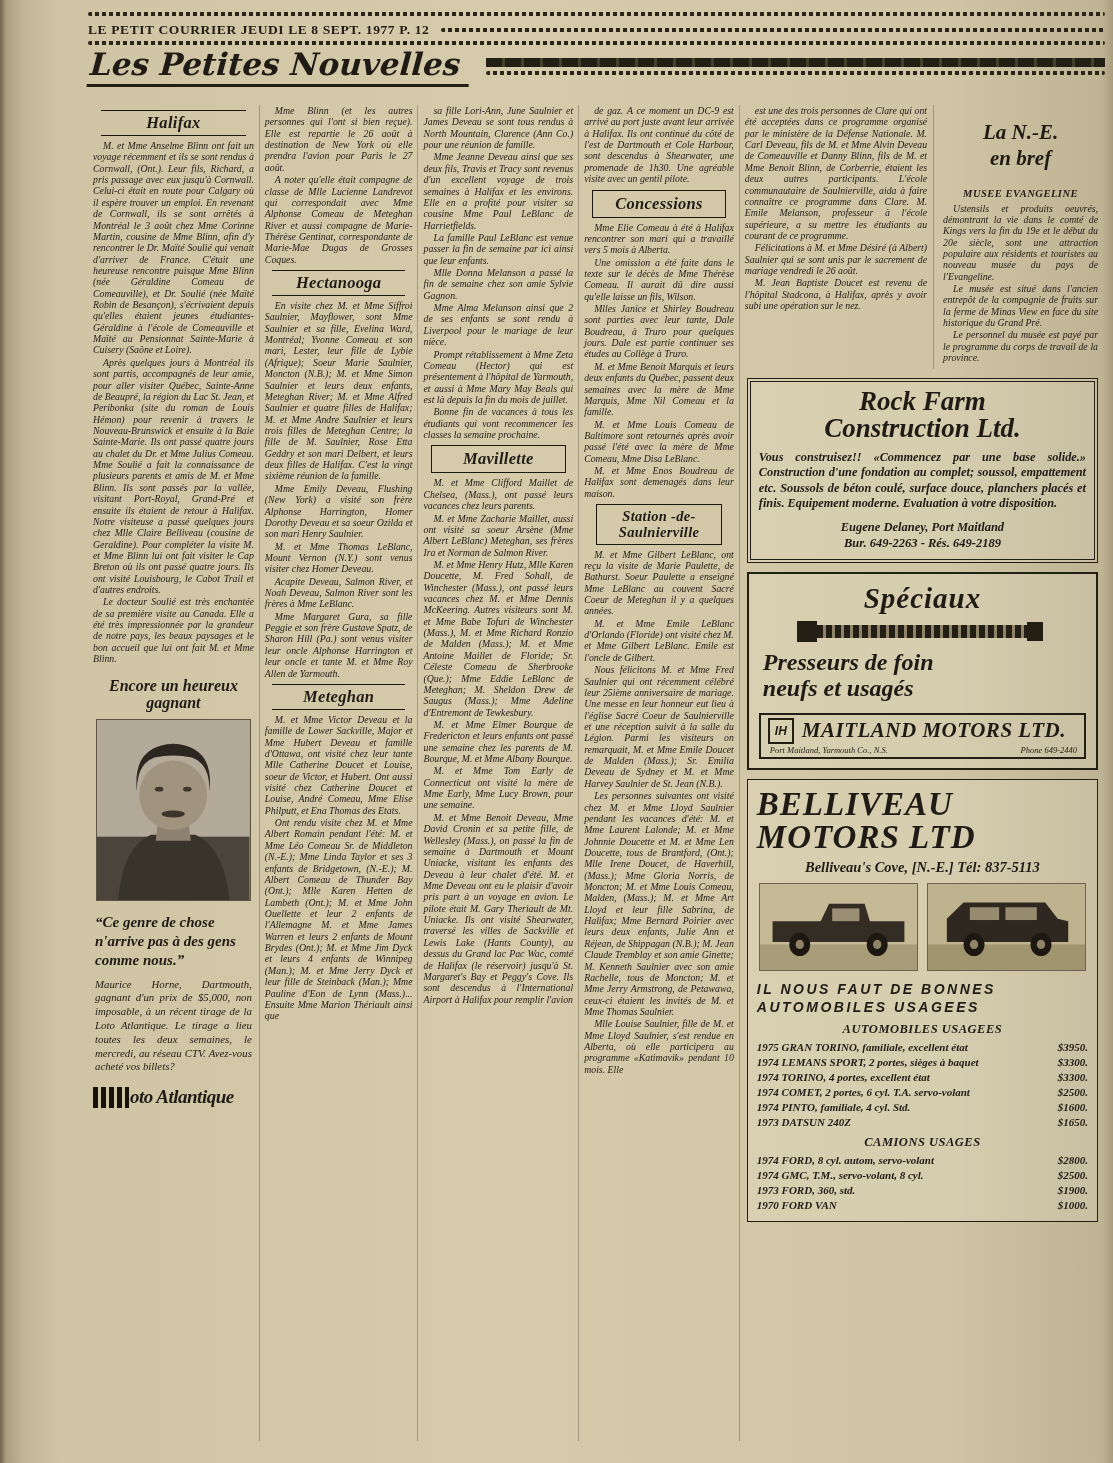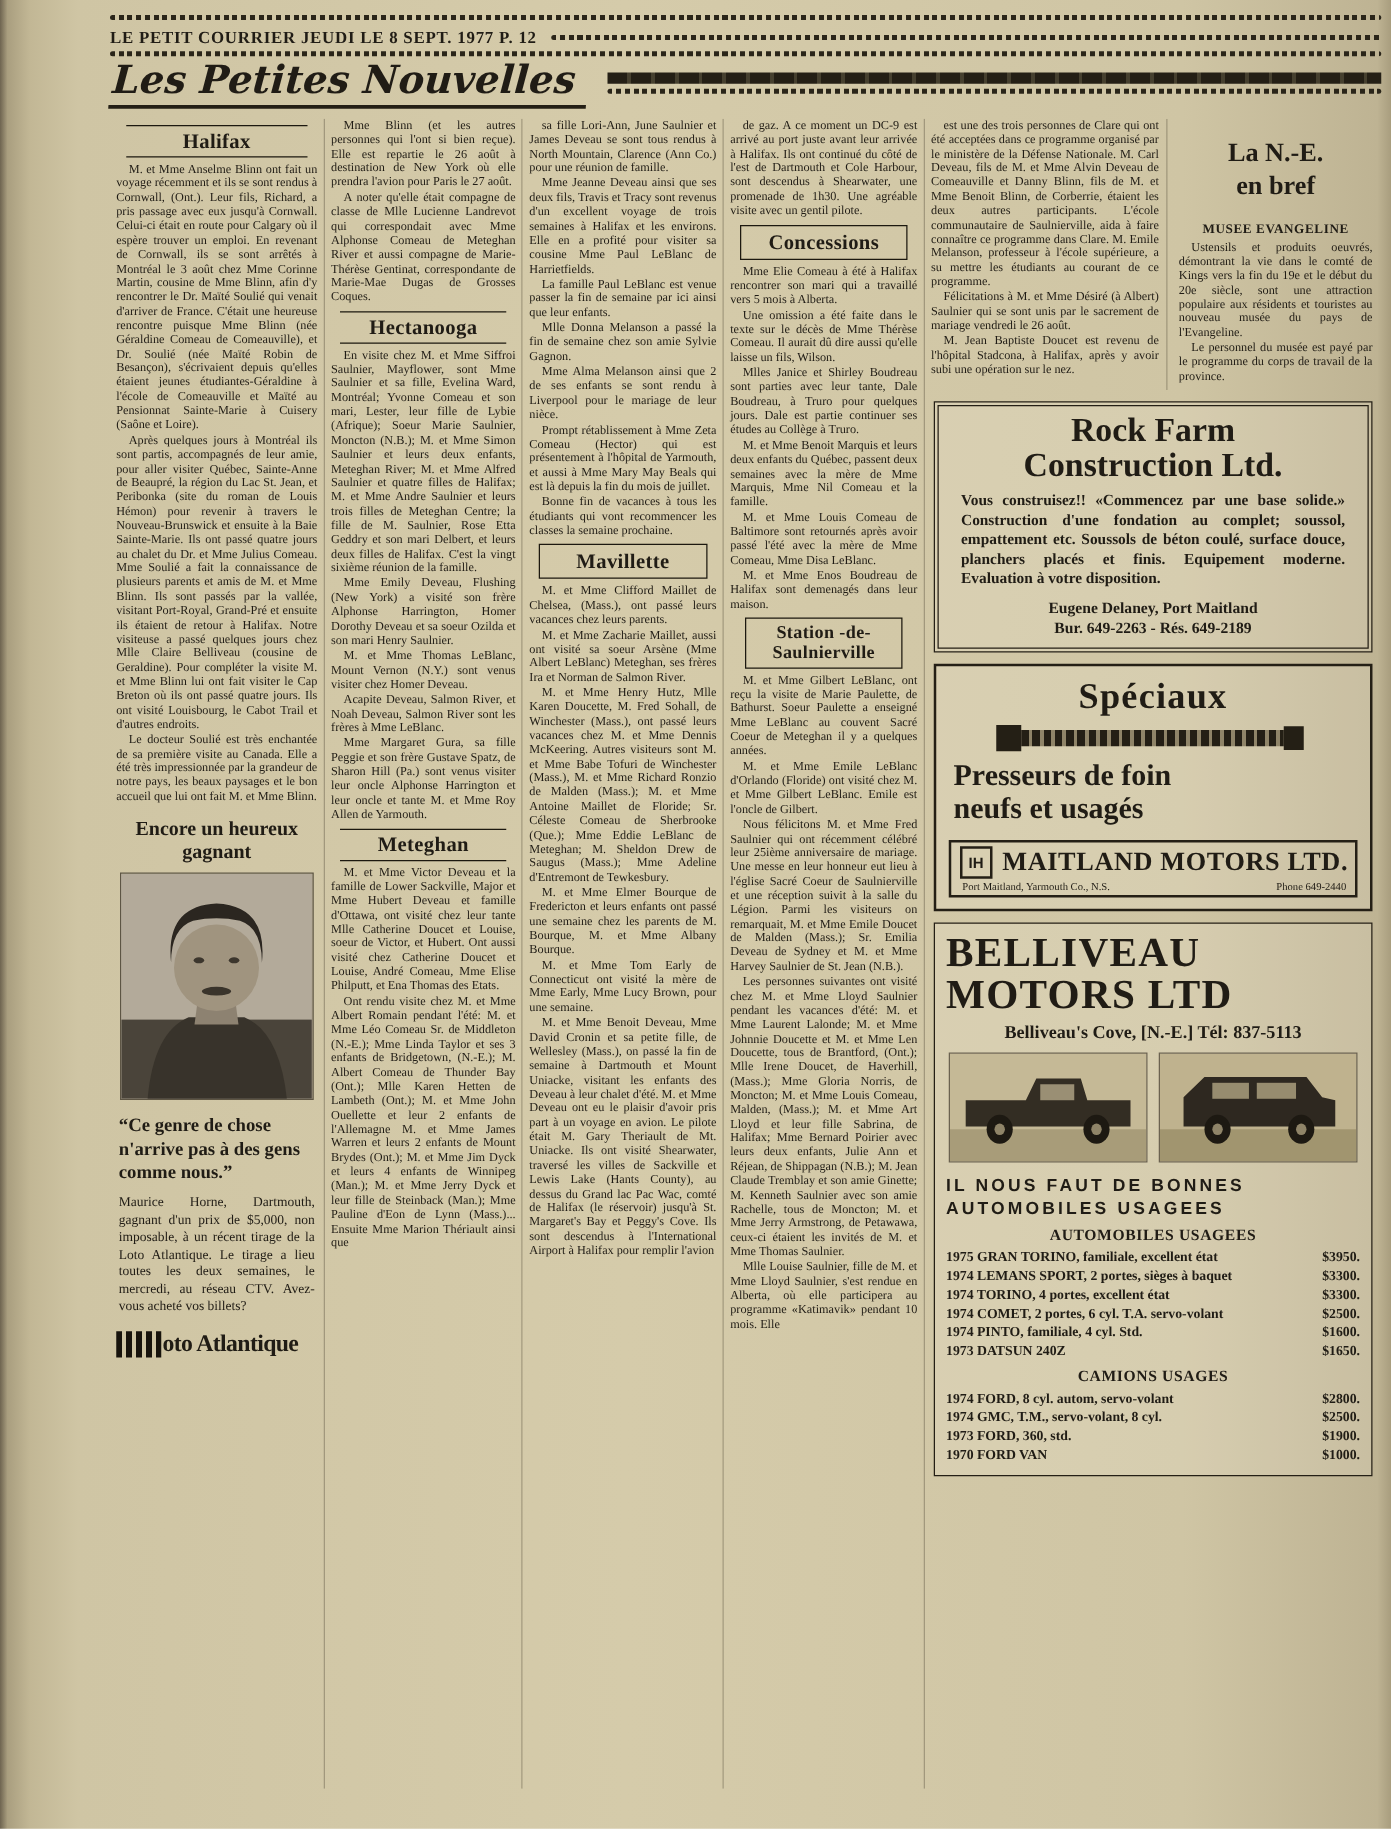--- a/index.html
+++ b/index.html
@@ -11,21 +11,21 @@
   .page{position:absolute;left:88px;top:12px;right:8px;bottom:6px;}
   .wave{height:4px;background:repeating-linear-gradient(90deg,#2a2519 0 4px,rgba(0,0,0,0) 4px 7px);border-radius:2px;}
   .masthead-row{display:flex;align-items:center;gap:12px;margin:6px 0 3px;}
   .masthead{font-weight:bold;font-size:13.5px;letter-spacing:.6px;white-space:nowrap;}
   .masthead-rule{flex:1;height:4px;}
   .headline-row{display:flex;align-items:flex-end;gap:16px;margin:1px 0 5px;}
   .headline{font-size:31px;font-weight:bold;font-style:italic;font-family:"DejaVu Serif",serif;
     border-bottom:3px solid #241f15;padding:0 10px 2px 2px;transform:skewX(-4deg);white-space:nowrap;}
   .headline-rules{flex:1;display:flex;flex-direction:column;gap:4px;padding-bottom:12px;}
   .band{height:9px;background:repeating-linear-gradient(90deg,#241f15 0 16px,#46402f 16px 19px);}
-  .columns{display:flex;height:1336px;overflow:hidden;margin-top:8px;}
+  .columns{display:flex;height:1336px;overflow:hidden;margin-top:18px;font-style:italic;}
   .col{overflow:hidden;padding:0 5px;}
   .col + .col{border-left:1px solid rgba(35,28,18,.28);}
   .col-1{width:16.8%;}
   .col-2{width:15.6%;}
   .col-3{width:15.8%;}
   .col-4{width:15.8%;}
   .col-right{flex:1;}
   .para{font-size:9.8px;line-height:1.16;text-align:justify;text-indent:10px;margin-bottom:1px;hyphens:auto;}
   .sec-head{font-size:16.5px;font-weight:bold;text-align:center;width:90%;margin:5px auto 4px;
     border-top:1.6px solid #1c180f;border-bottom:1.6px solid #1c180f;padding:2px 0;letter-spacing:.3px;}
@@ -43,21 +43,21 @@
   .loto-text{font-size:19px;font-weight:bold;letter-spacing:-0.5px;}
   
   .right-top{display:flex;align-items:flex-start;}
   .col-5{flex:1;padding-right:6px;}
   .la-ne{width:47%;border-left:1px solid rgba(35,28,18,.28);padding:0 2px 4px 9px;}
   .lane-title{font-size:21px;font-weight:bold;text-align:center;line-height:1.25;margin-top:14px;}
   .lane-sub{font-size:10.5px;font-weight:bold;text-align:center;letter-spacing:.5px;margin:16px 0 4px;}
   .lane-para{font-size:9.8px;}
   
   .ad{margin:9px 2px 0;background:rgba(255,250,234,.16);}
-  .rock{border:4px double #241f15;padding:6px 18px 8px;}
+  .rock{border:4px double #241f15;padding:6px 8px 8px;}
   .rock-title{font-size:27px;font-weight:bold;text-align:center;line-height:1.02;}
   .rock-body{font-size:12.3px;font-weight:bold;text-align:justify;line-height:1.26;margin-top:7px;}
   .rock-contact{text-align:center;font-weight:bold;font-size:12.5px;margin-top:7px;line-height:1.3;}
   .spec{border:2.5px solid #241f15;padding:8px 10px 9px;}
   .spec-title{font-size:29px;font-weight:bold;text-align:center;letter-spacing:1px;}
   .bolt{width:210px;height:13px;margin:10px auto 12px;position:relative;
     background:repeating-linear-gradient(90deg,#241f15 0 6px,#8f8468 6px 9px);}
   .bolt::before{content:"";position:absolute;left:-20px;top:-4px;width:20px;height:21px;background:#241f15;}
   .bolt::after{content:"";position:absolute;right:-16px;top:-3px;width:16px;height:19px;background:#241f15;}
   .spec-line{font-size:24px;font-weight:bold;line-height:1.08;margin-left:4px;}
@@ -207,20 +207,21 @@
             </div>
         </div>
         <div class="la-ne">
           <div class="lane-title">
             <div>La N.-E.</div>
             <div>en bref</div>
           </div>
           <div class="lane-sub">MUSEE EVANGELINE</div>
           <div>
               <p class="para lane-para">Ustensils et produits oeuvrés, démontrant la vie dans le comté de Kings vers la fin du 19e et le début du 20e siècle, sont une attraction populaire aux résidents et touristes au nouveau musée du pays de l'Evangeline.</p>
+              <p class="para lane-para">Le musée est situé dans l'ancien entrepôt de la compagnie de fruits sur la ferme de Minas View en face du site historique du Grand Pré.</p>
               <p class="para lane-para">Le personnel du musée est payé par le programme du corps de travail de la province.</p>
             </div>
         </div>
       </div>
 
       <div class="ad rock">
         <div class="rock-title">
           <div>Rock Farm</div>
           <div>Construction Ltd.</div>
         </div>

